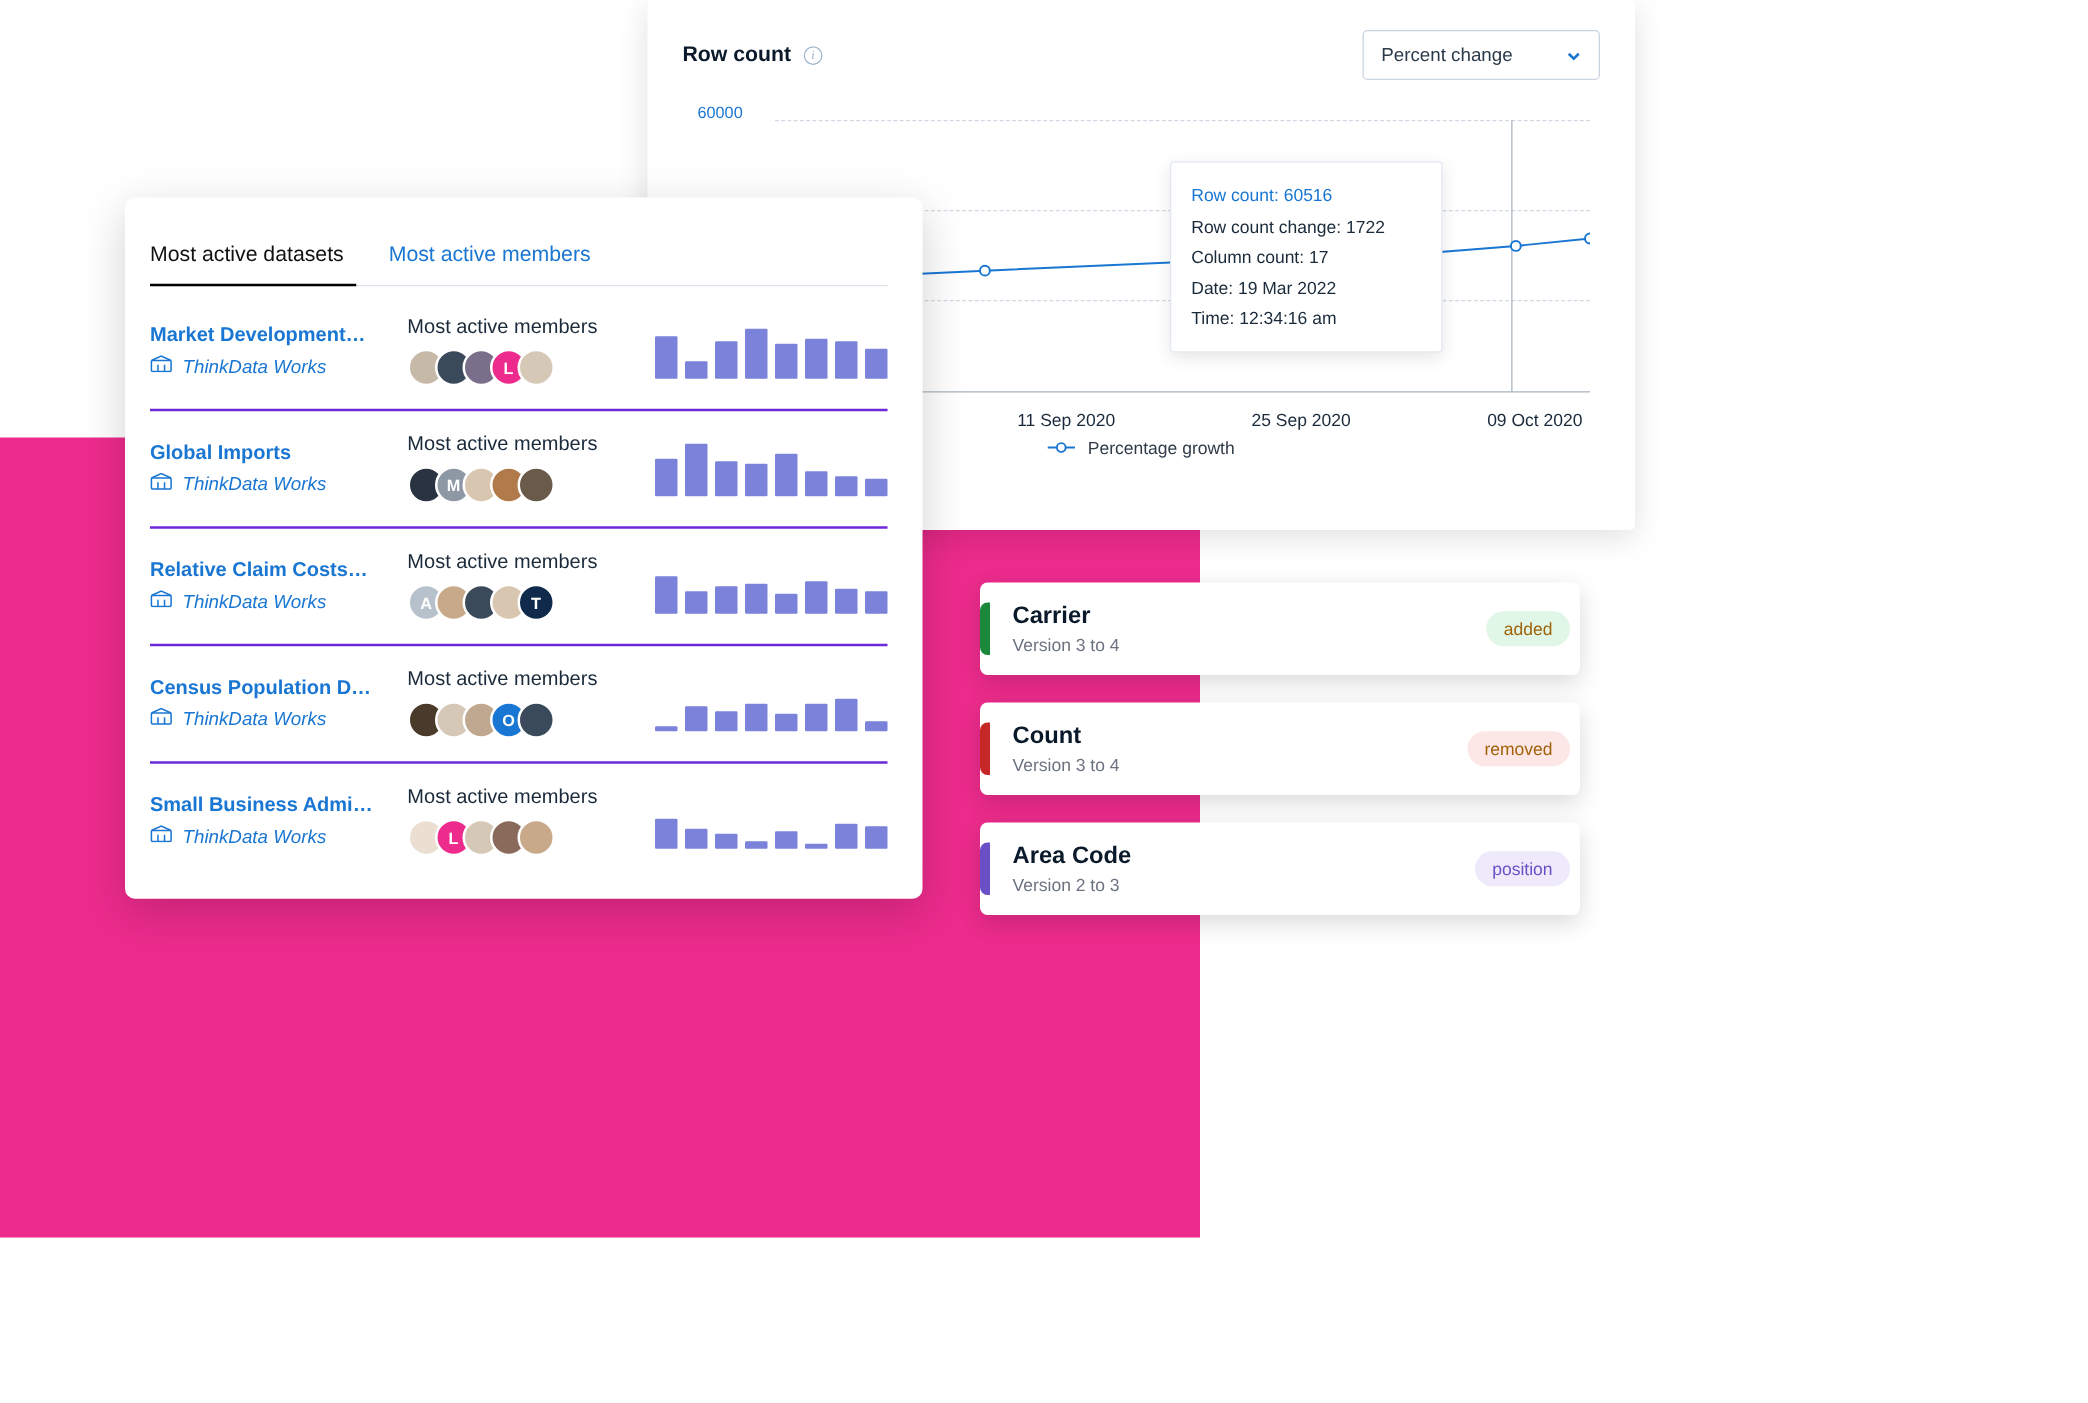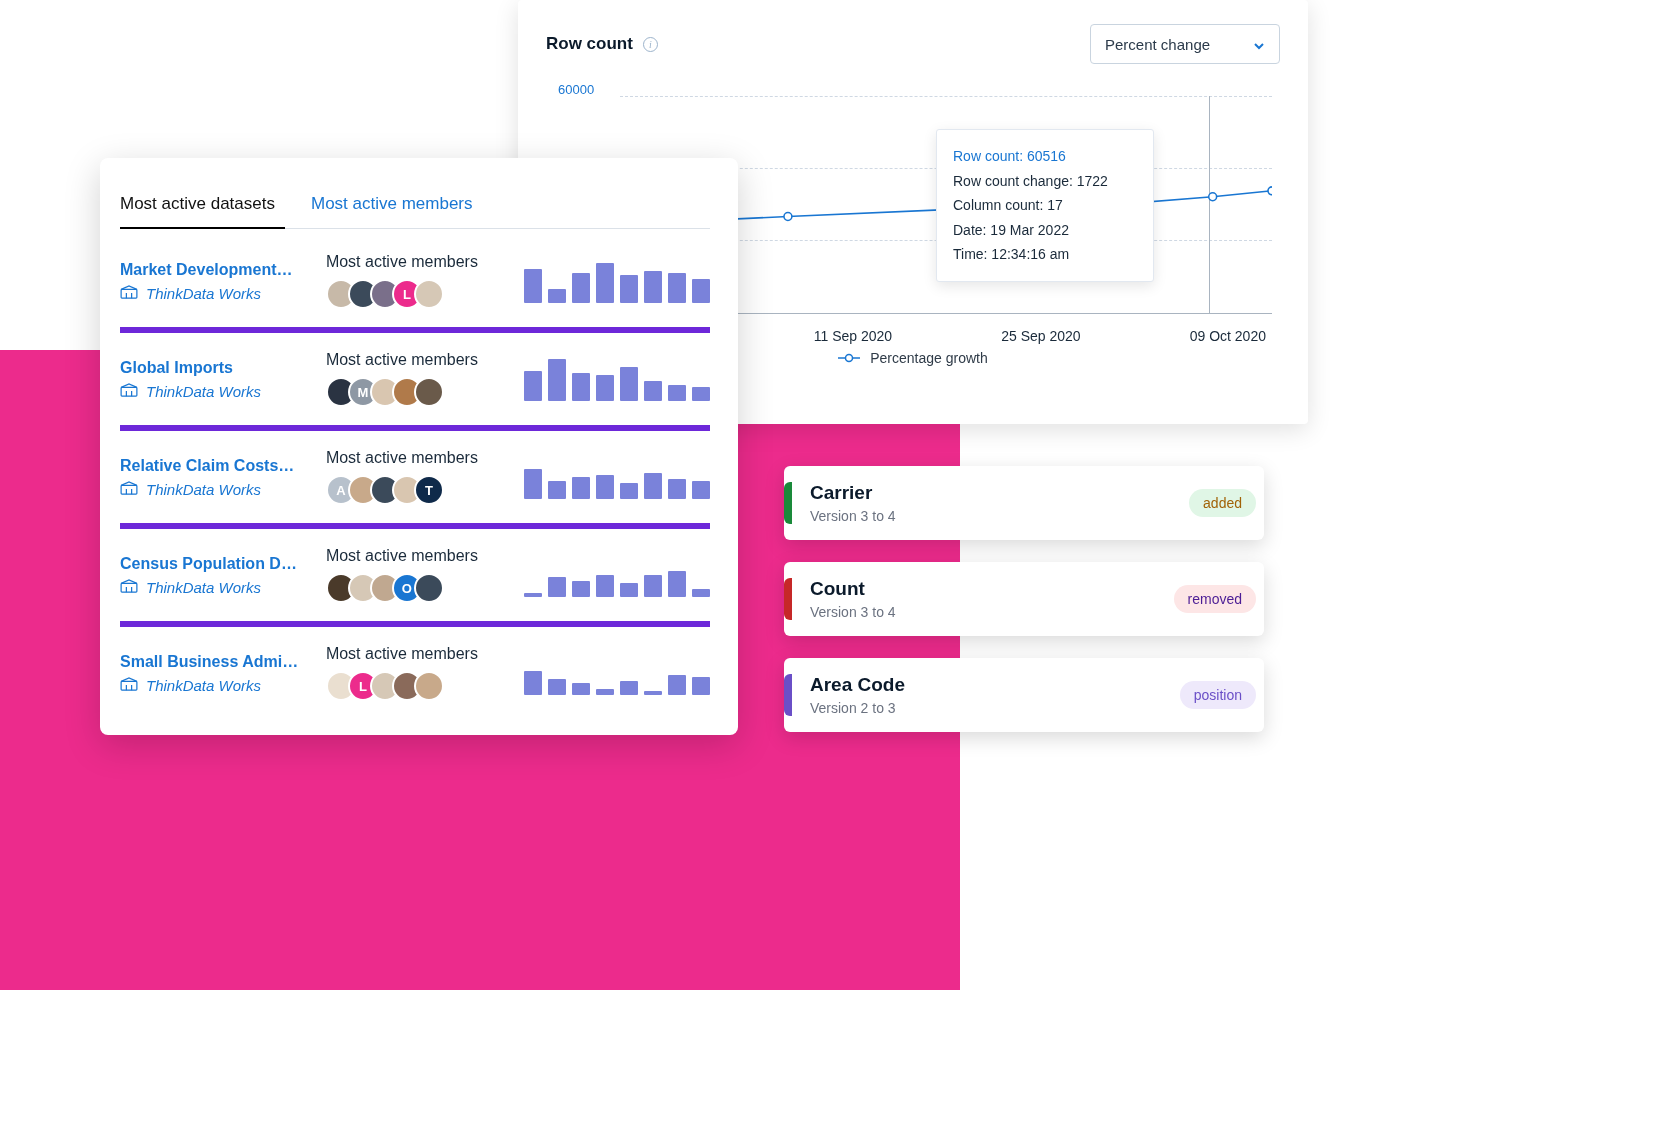--- a/index.html
+++ b/index.html
@@ -127,21 +127,21 @@
     position: relative;
   }
   .tab.active { color: #111; font-weight: 400; }
   .tab.active::after {
     content: ""; position: absolute; left: 0; right: -10px; bottom: -1px;
     height: 2px; background: #000;
   }
   .tab.inactive { color: #1976d2; }
   .ds-row {
     display: flex; align-items: center;
-    border-bottom: 6px solid #6d28d9;
+    border-bottom: 2px solid #6d28d9;
     padding: 18px 0 18px 0;
     gap: 12px;
   }
   .ds-row:last-child { border-bottom: none; }
   .ds-col-left { width: 200px; }
   .ds-name {
     color: #1976d2; font-size: 16px; font-weight: 600;
     white-space: nowrap; overflow: hidden; text-overflow: ellipsis;
   }
   .ds-org {
@@ -179,21 +179,21 @@
   }
   .change-accent { width: 8px; align-self: stretch; border-radius: 6px 0 0 6px; margin-right: 18px; }
   .change-body { flex: 1; }
   .change-title { font-size: 19px; font-weight: 700; color: #0b1a2b; }
   .change-sub { font-size: 14px; color: #6b7280; margin-top: 4px; }
   .badge {
     font-size: 14px; font-weight: 500;
     padding: 6px 14px; border-radius: 16px;
   }
   .badge.added   { background: #e0f6e6; color: #a16207; }
-  .badge.removed { background: #fde6e6; color: #4c1d95; }
+  .badge.removed { background: #fde6e6; color: #a16207; }
   .badge.position{ background: #eee9fb; color: #6a4fc7; }
 </style>
 </head>
 <body>
 
 <div class="pink-bg"></div>
 
 <div class="chart-card">
   <div class="chart-head">
     <div class="chart-title-wrap">

